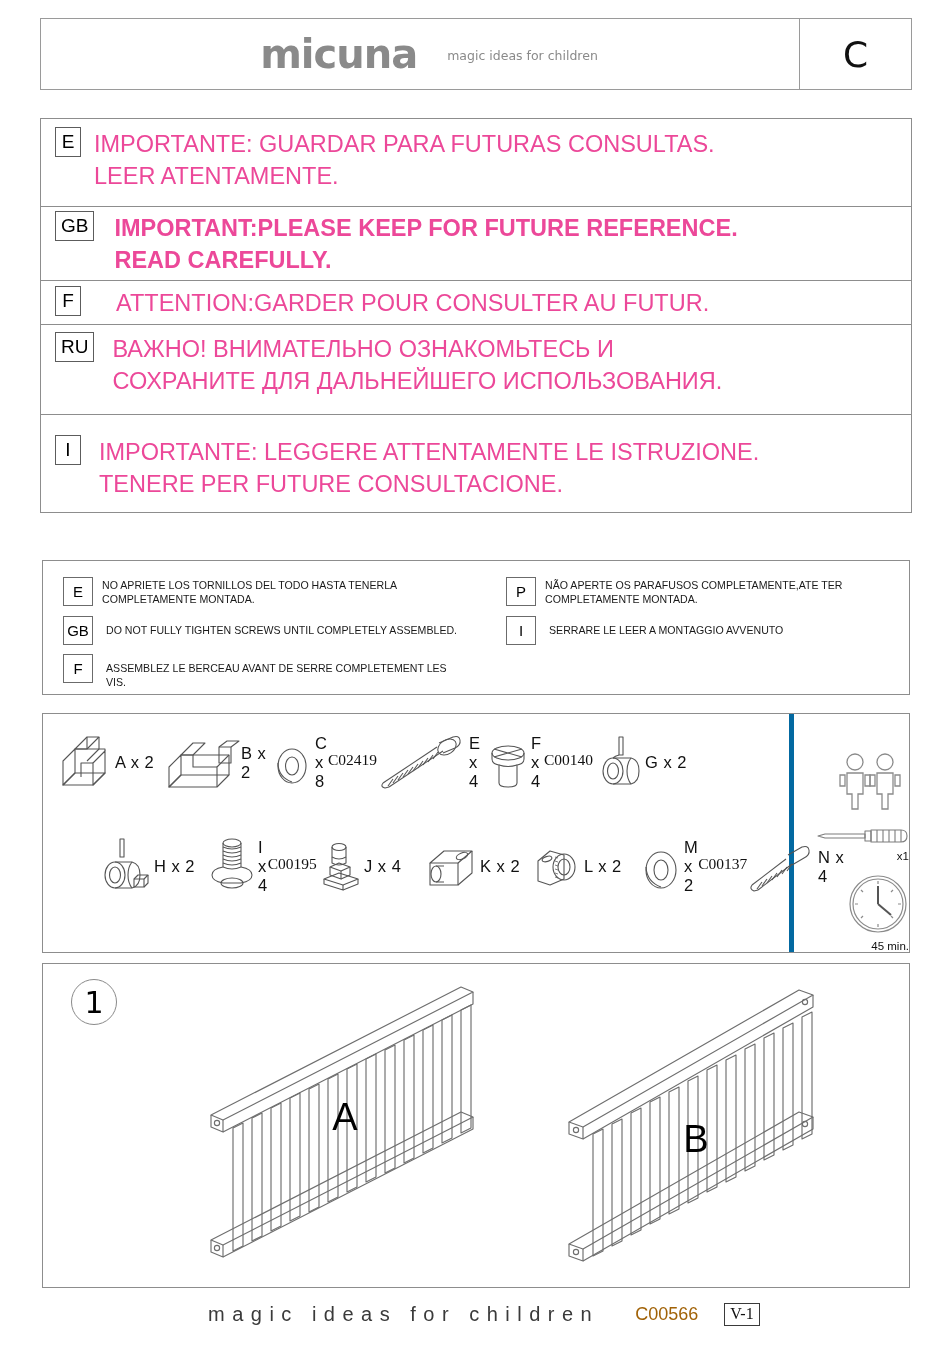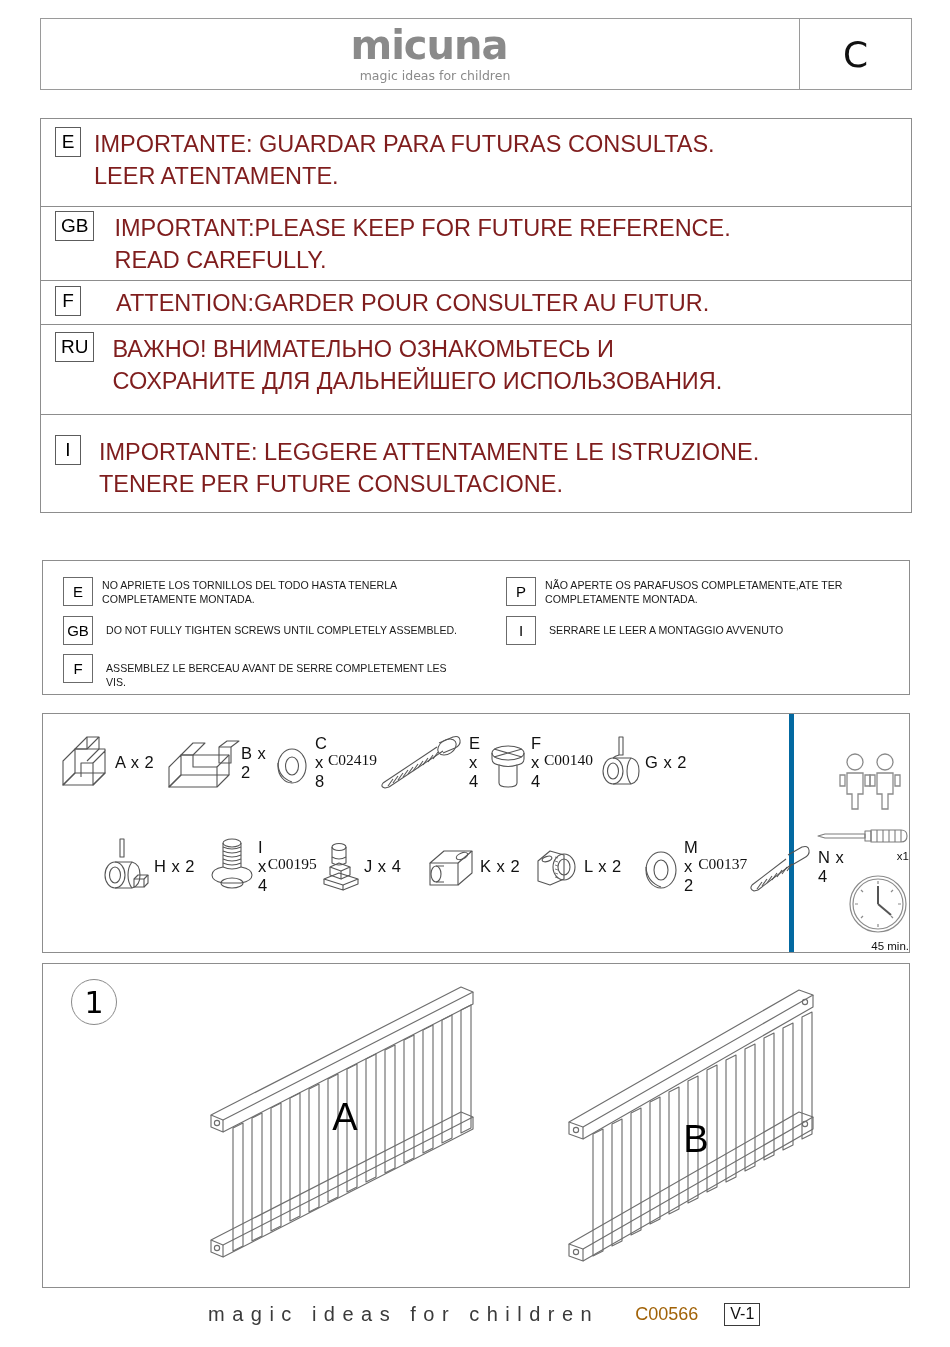--- a/index.html
+++ b/index.html
@@ -14,21 +14,21 @@
 
   
   .header-box {
     position: absolute; left: 40px; top: 18px;
     width: 872px; height: 72px;
     border: 1px solid #9a9a9a;
     display: flex;
   }
   .header-logo-cell {
     flex: 1; position: relative;
-    display: flex; flex-direction: column;
+    display: flex; 
     align-items: center; justify-content: center;
   }
   .logo-word {
     font-family: "DejaVu Sans", sans-serif;
     font-size: 40px; font-weight: 600;
     letter-spacing: -1px;
     color: #8a8a8a; line-height: 1;
     margin-left: 18px;
   }
   .logo-tag {
@@ -59,25 +59,25 @@
     font-size: 19px; line-height: 1;
     padding: 4px 5px 5px 5px;
     text-align: center;
     margin-left: 14px;
     color: #000; background: #fff;
     min-width: 26px;
   }
   .warn-text {
     font-family: "Liberation Sans", sans-serif;
     font-size: 23.5px; line-height: 1.38;
-    color: #7f1d1d; white-space: pre-line;
+    color: #ec4899; white-space: pre-line;
     padding-top: 1px;
   }
   .r-e   .warn-text { margin-left: 13px; }
-  .r-gb  .warn-text { margin-left: 20px; }
+  .r-gb  .warn-text { margin-left: 20px; font-weight: bold; }
   .r-f   .warn-text { margin-left: 35px; }
   .r-ru  .warn-text { margin-left: 18px; }
   .r-i   .warn-text { margin-left: 18px; }
   .r-e  { height: 88px; }
   .r-gb { height: 74px; }
   .r-gb .warn-row-inner { padding-top: 4px; }
   .r-f  { height: 44px; }
   .r-f  .warn-row-inner { padding-top: 5px; }
   .r-ru { height: 90px; }
   .r-ru .warn-row-inner { padding-top: 7px; }
@@ -173,21 +173,21 @@
   .footer-tagline {
     font-family: "Liberation Sans", sans-serif;
     font-size: 20px; letter-spacing: 7.5px;
     color: #3a3a3a; margin-left: 208px;
   }
   .footer-code {
     font-family: "Liberation Sans", sans-serif;
     font-size: 18px; color: #a16207; margin-left: 36px;
   }
   .footer-ver {
-    font-family: Liberation Sans, sans-serif;
+    font-family: Liberation Serif, serif;
     font-size: 16px; color: #111;
     border: 1px solid #3a3a3a;
     padding: 1px 5px 2px 5px; margin-left: 26px;
   }
   svg { display: block; }
 </style>
 </head>
 <body>
 
 <div class="page">

